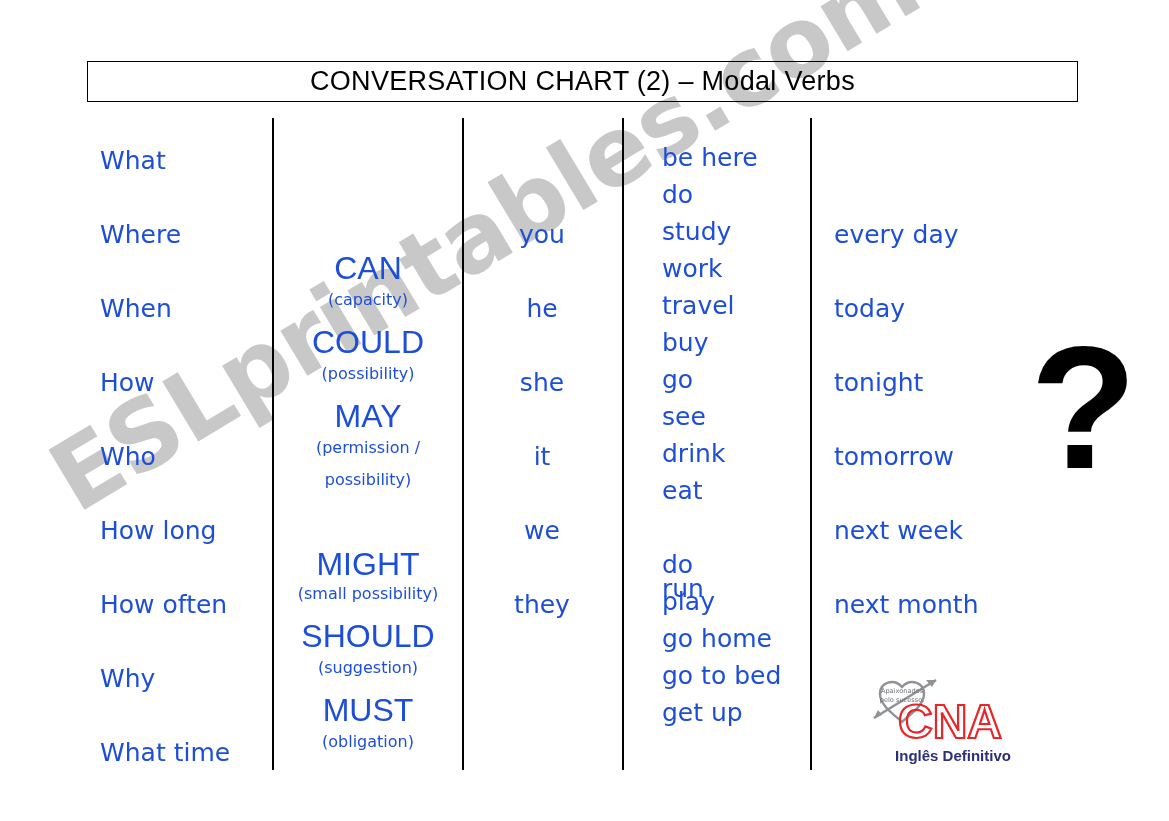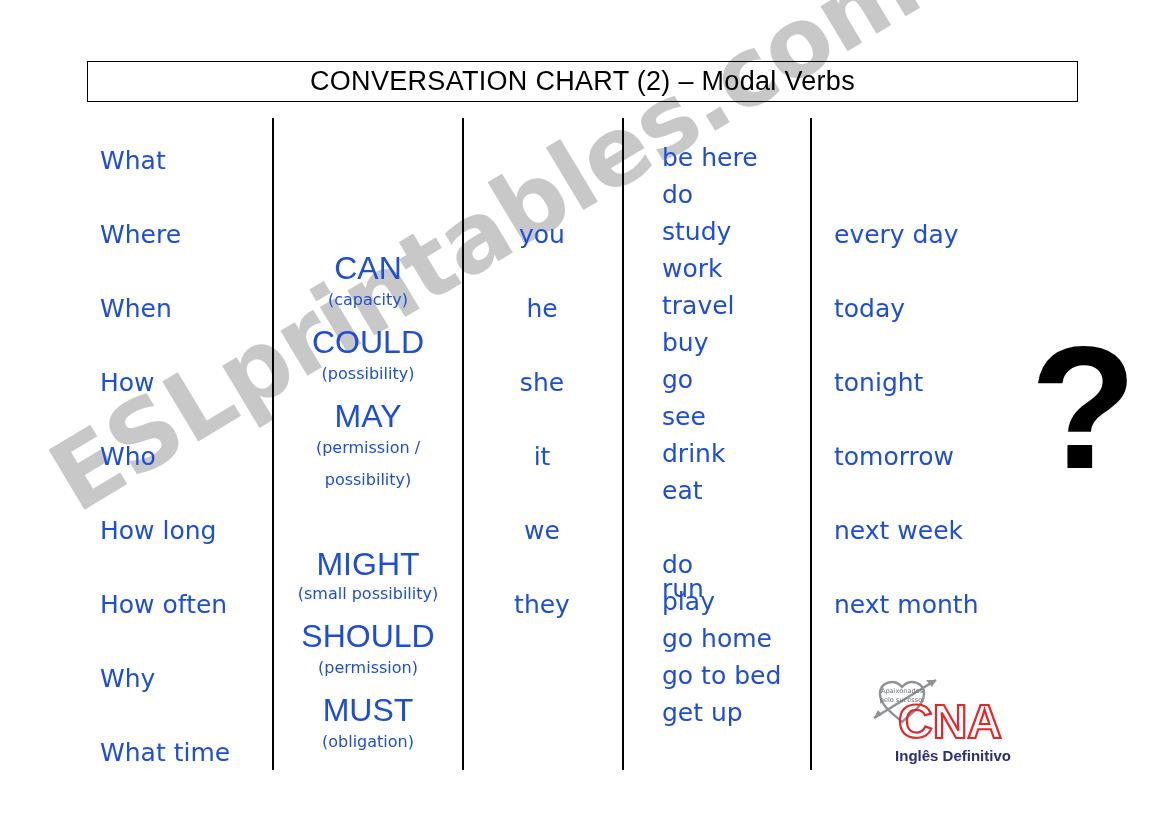--- a/index.html
+++ b/index.html
@@ -177,21 +177,21 @@
       <div class="cell modal-word" style="top: 250px;">CAN</div>
       <div class="cell modal-note" style="top: 290px;">(capacity)</div>
       <div class="cell modal-word" style="top: 324px;">COULD</div>
       <div class="cell modal-note" style="top: 364px;">(possibility)</div>
       <div class="cell modal-word" style="top: 398px;">MAY</div>
       <div class="cell modal-note" style="top: 438px;">(permission /</div>
       <div class="cell modal-note" style="top: 470px;">possibility)</div>
       <div class="cell modal-word" style="top: 546px;">MIGHT</div>
       <div class="cell modal-note" style="top: 584px;">(small possibility)</div>
       <div class="cell modal-word" style="top: 618px;">SHOULD</div>
-      <div class="cell modal-note" style="top: 658px;">(permission)</div>
+      <div class="cell modal-note" style="top: 658px;">(suggestion)</div>
       <div class="cell modal-word" style="top: 692px;">MUST</div>
       <div class="cell modal-note" style="top: 732px;">(obligation)</div>
       <div class="cell pronoun" style="top: 220px;">you</div>
       <div class="cell pronoun" style="top: 368px;">she</div>
       <div class="cell pronoun" style="top: 294px;">he</div>
       <div class="cell pronoun" style="top: 442px;">it</div>
       <div class="cell pronoun" style="top: 516px;">we</div>
       <div class="cell pronoun" style="top: 590px;">they</div>
       <div class="cell verb" style="top: 143px;">be here</div>
       <div class="cell verb" style="top: 180px;">do</div>

